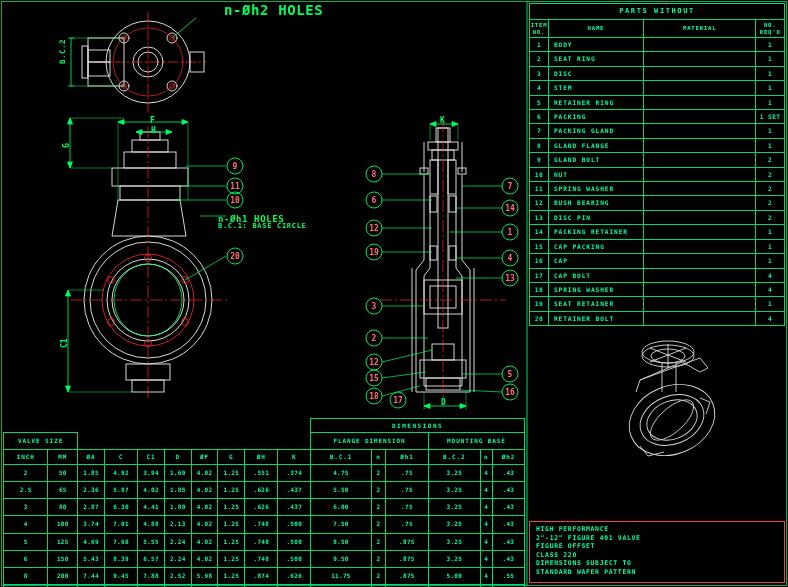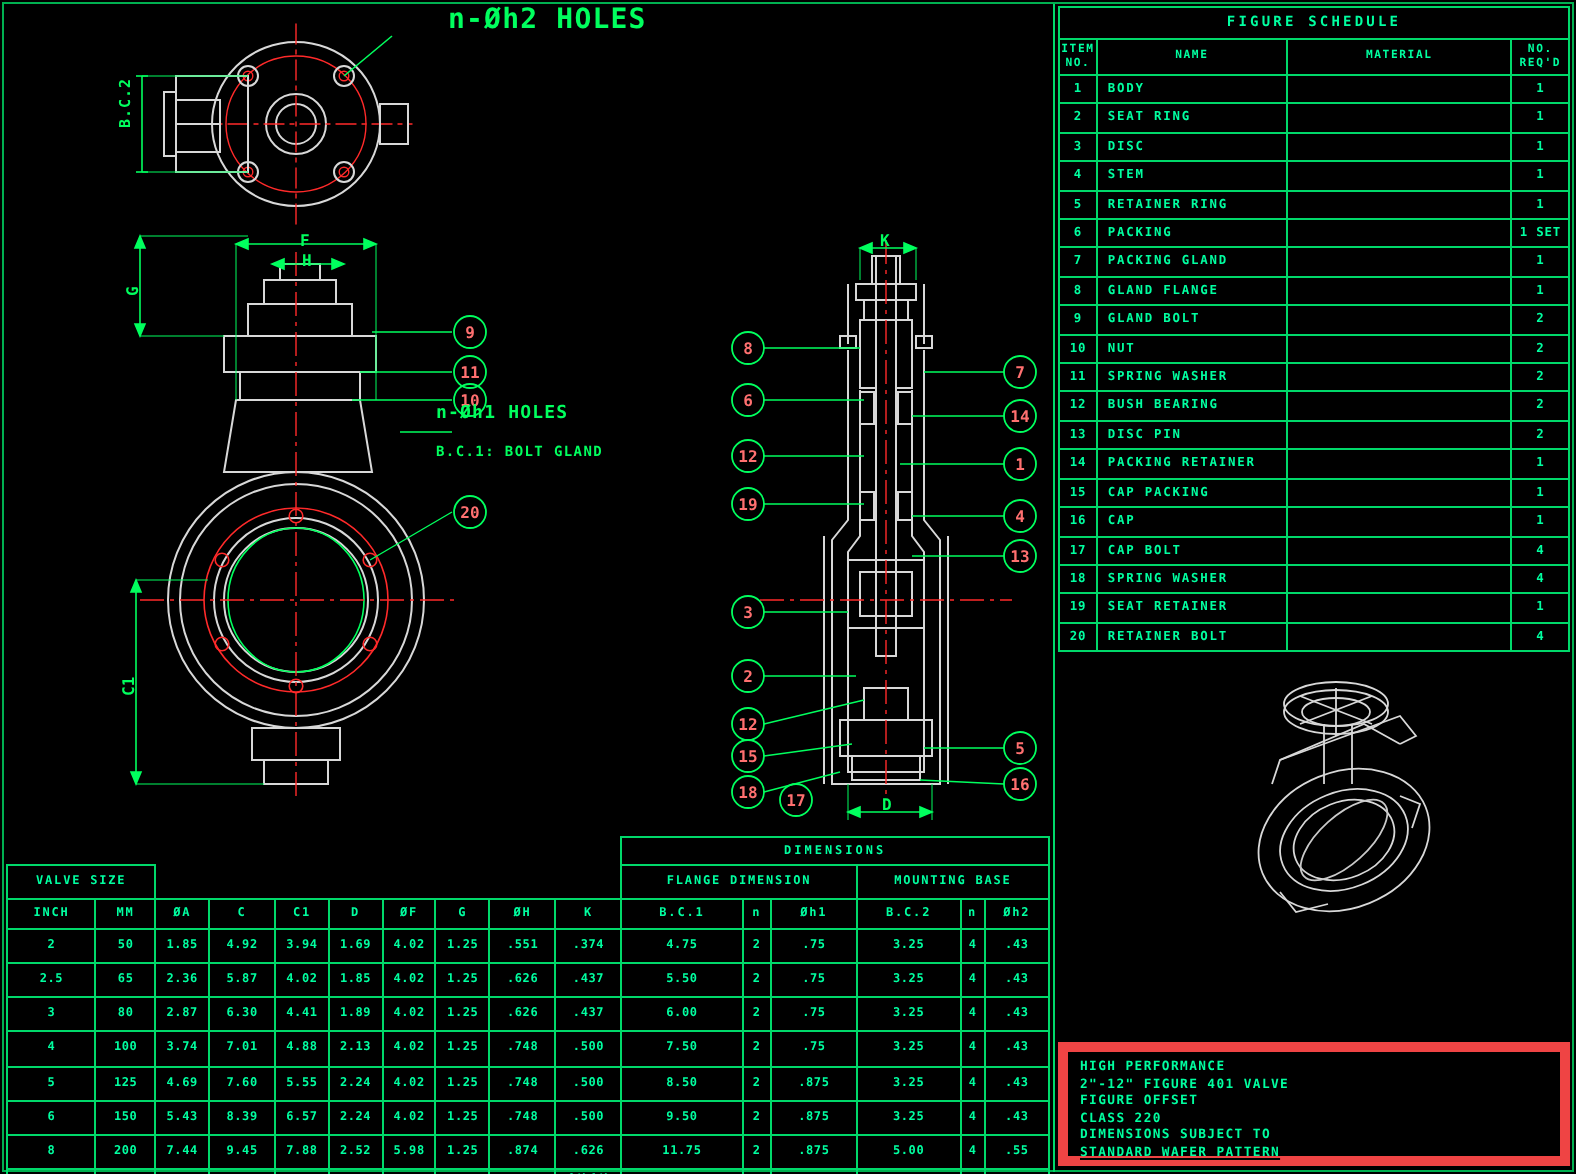--- a/index.html
+++ b/index.html
@@ -30,21 +30,21 @@
   
   #dims{left:3px;top:418px;width:522px;}
   #dims td,#dims th{font-size:6px;height:16.2px;line-height:16.2px;letter-spacing:.3px;}
   #dims .title{font-size:6px;height:13px;line-height:13px;letter-spacing:1.5px;}
   #dims .grp{font-size:6px;height:13px;line-height:13px;letter-spacing:.9px;}
   #dims .hd{font-size:6px;height:14px;line-height:14px;letter-spacing:.9px;}
   #dims .tiny{font-size:4.6px;line-height:6px;letter-spacing:0;}
   .noborder{border:none !important;}
   
   #notes{position:absolute;left:529px;top:521px;width:256px;height:62px;
-         border:5px solid #ef4444;box-sizing:border-box;text-decoration:underline;}
+         border:1px solid #ef4444;box-sizing:border-box;}
   #notes div{color:#00ffa0;font-size:6.4px;line-height:8.6px;font-weight:bold;
              letter-spacing:.7px;padding-left:6px;font-family:"DejaVu Sans Mono",monospace;}
   #notes .pad{padding-top:3px;}
   
   .lbl{position:absolute;font-family:"DejaVu Sans Mono",monospace;font-weight:bold;
        white-space:nowrap;}
   .lbl.g{color:#00ff5e;}
 </style>
 </head>
 <body>
@@ -318,34 +318,34 @@
   <div class="lbl g" style="left:200px;top:2px;font-size:14px;letter-spacing:.6px;padding-left:24px;">n-Øh2 HOLES</div>
 
   <div class="lbl g" style="left:58px;top:64px;font-size:7.5px;letter-spacing:.5px;transform:rotate(-90deg);transform-origin:left top;">B.C.2</div>
 
   <div class="lbl g" style="left:150px;top:116px;font-size:8px;">F</div>
 
   <div class="lbl g" style="left:151px;top:126px;font-size:8px;">H</div>
 
   <div class="lbl g" style="left:62px;top:148px;font-size:8px;transform:rotate(-90deg);transform-origin:left top;">G</div>
 
-  <div class="lbl g" style="left:218px;top:202px;font-size:9px;letter-spacing:.6px;">n-Øh1 HOLES</div>
-
-  <div class="lbl g" style="left:218px;top:222px;font-size:7px;letter-spacing:.7px;">B.C.1: BOLT GLAND</div>
+  <div class="lbl g" style="left:218px;top:214px;font-size:9px;letter-spacing:.6px;">n-Øh1 HOLES</div>
+
+  <div class="lbl g" style="left:218px;top:222px;font-size:7px;letter-spacing:.7px;">B.C.1: BASE CIRCLE</div>
 
   <div class="lbl g" style="left:60px;top:348px;font-size:8px;transform:rotate(-90deg);transform-origin:left top;">C1</div>
 
   <div class="lbl g" style="left:440px;top:116px;font-size:8px;">K</div>
 
   <div class="lbl g" style="left:441px;top:398px;font-size:8px;">D</div>
 
   <table id="parts">
     <tbody id="parts-body">
         <tr>
-          <td class="title" colspan="4">FIGURE SCHEDULE</td>
+          <td class="title" colspan="4">PARTS WITHOUT</td>
         </tr>
         <tr>
           <td class="hd c1">ITEM<br>NO.</td>
           <td class="hd c2">NAME</td>
           <td class="hd c3">MATERIAL</td>
           <td class="hd c4">NO.<br>REQ'D</td>
         </tr>
         <tr>
           <td class="c1">1</td>
           <td class="c2 nm">BODY</td>

